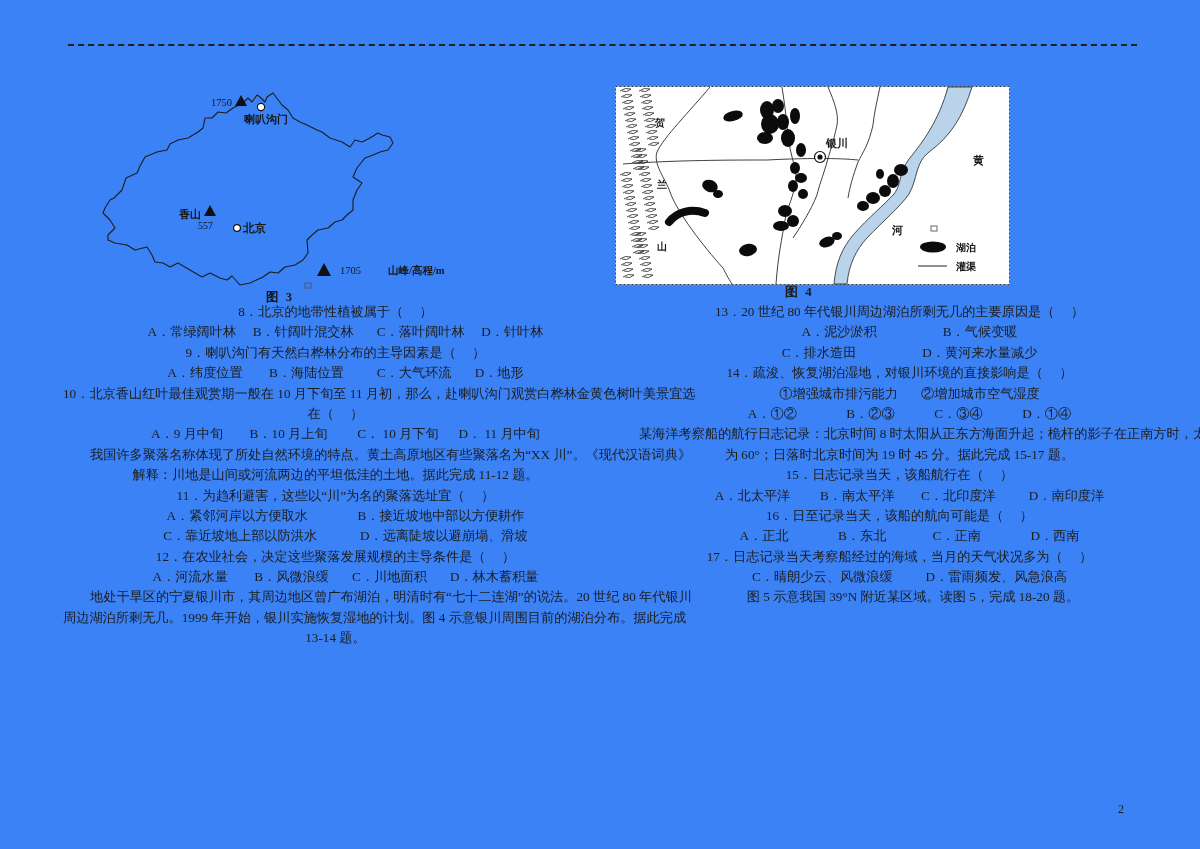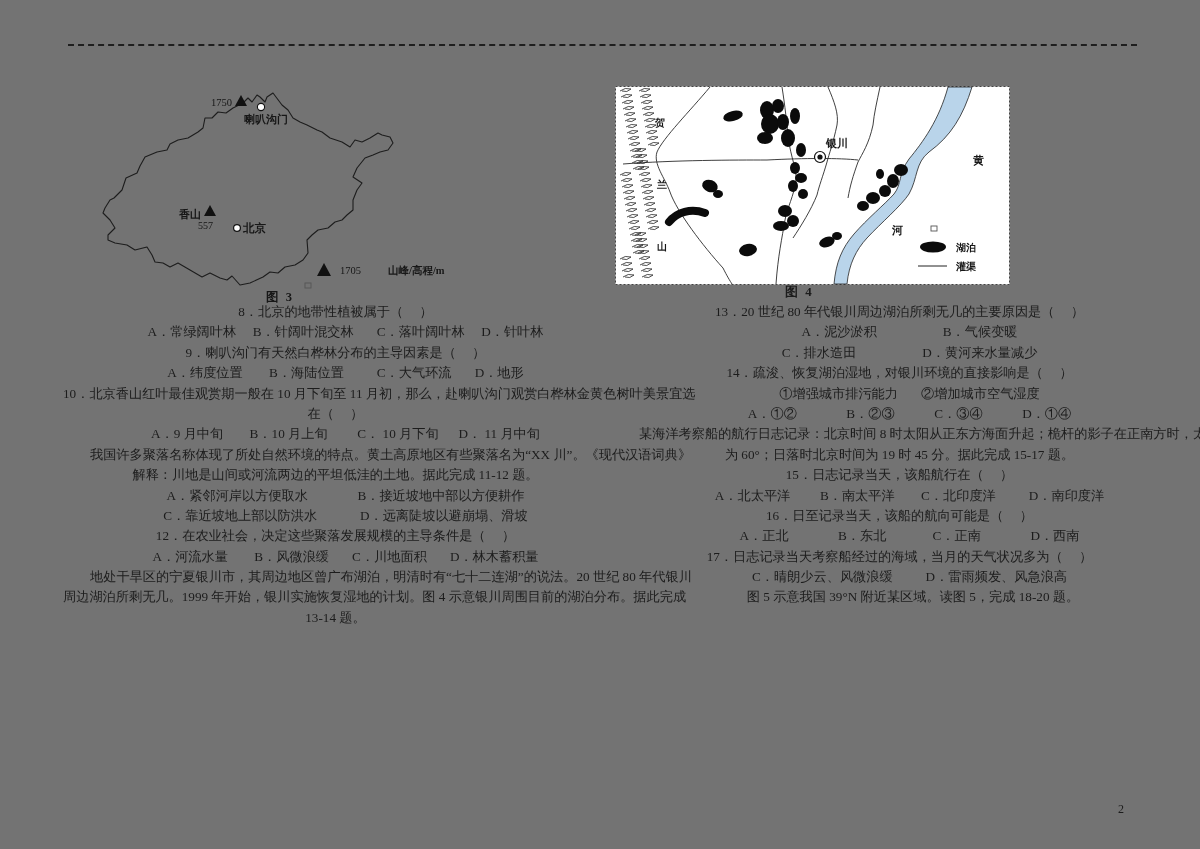--- a/index.html
+++ b/index.html
@@ -1,16 +1,16 @@
 <!DOCTYPE html>
 <html><head>
 <meta charset="utf-8">
 <style>
   html,body{margin:0;padding:0;background:#ffffff;}
-  #page{position:relative;width:1200px;height:849px;background:#737373;overflow:hidden;
+  #page{position:relative;width:1200px;height:849px;background:#3b82f6;overflow:hidden;
         font-family:"Liberation Serif","DejaVu Serif",serif;color:#1c1c1c;}
   #top-rule{position:absolute;left:68px;top:44px;width:1069px;height:0;
             border-top:2px dashed #1f1f1f;}
   .col{position:absolute;font-size:13.2px;}
   .line{white-space:pre;height:20.4px;line-height:20.4px;text-align:center;}
   .i1{padding-left:20px;}
   .i2{padding-left:27px;}
   #left-col{left:63px;top:302px;width:545px;}
   #right-col{left:612px;top:302px;width:575px;}
   .fig{position:absolute;}
@@ -183,20 +183,21 @@
   <div id="left-col" class="col">
       <div class="line i0">8．北京的地带性植被属于（     ）</div>
       <div class="line i1">A．常绿阔叶林     B．针阔叶混交林       C．落叶阔叶林     D．针叶林</div>
       <div class="line i0">9．喇叭沟门有天然白桦林分布的主导因素是（     ）</div>
       <div class="line i1">A．纬度位置        B．海陆位置          C．大气环流       D．地形</div>
       <div class="line i0">10．北京香山红叶最佳观赏期一般在 10 月下旬至 11 月初，那么，赴喇叭沟门观赏白桦林金黄色树叶美景宜选</div>
       <div class="line i0">在（     ）</div>
       <div class="line i1">A．9 月中旬        B．10 月上旬         C． 10 月下旬      D． 11 月中旬</div>
       <div class="line i2">我国许多聚落名称体现了所处自然环境的特点。黄土高原地区有些聚落名为“XX 川”。《现代汉语词典》</div>
       <div class="line i0">解释：川地是山间或河流两边的平坦低洼的土地。据此完成 11-12 题。</div>
+      <div class="line i0">11．为趋利避害，这些以“川”为名的聚落选址宜（     ）</div>
       <div class="line i1">A．紧邻河岸以方便取水               B．接近坡地中部以方便耕作</div>
       <div class="line i1">C．靠近坡地上部以防洪水             D．远离陡坡以避崩塌、滑坡</div>
       <div class="line i0">12．在农业社会，决定这些聚落发展规模的主导条件是（     ）</div>
       <div class="line i1">A．河流水量        B．风微浪缓       C．川地面积       D．林木蓄积量</div>
       <div class="line i2">地处干旱区的宁夏银川市，其周边地区曾广布湖泊，明清时有“七十二连湖”的说法。20 世纪 80 年代银川</div>
       <div class="line i0">周边湖泊所剩无几。1999 年开始，银川实施恢复湿地的计划。图 4 示意银川周围目前的湖泊分布。据此完成</div>
       <div class="line i0">13-14 题。</div>
     </div>
   <div id="right-col" class="col">
       <div class="line i0">13．20 世纪 80 年代银川周边湖泊所剩无几的主要原因是（     ）</div>

